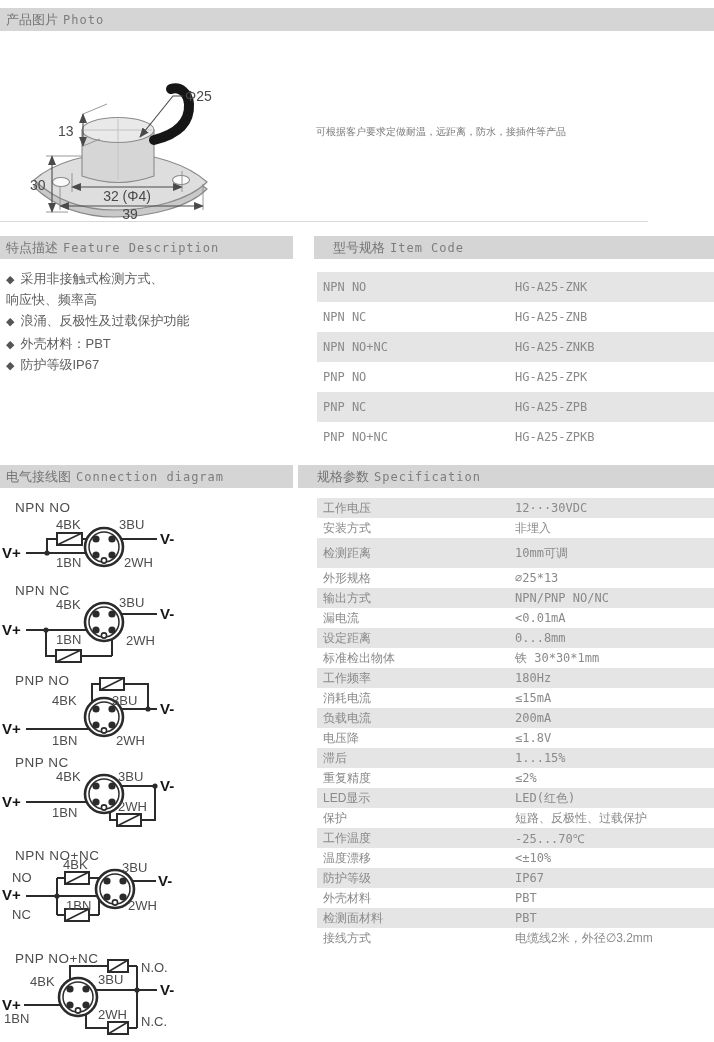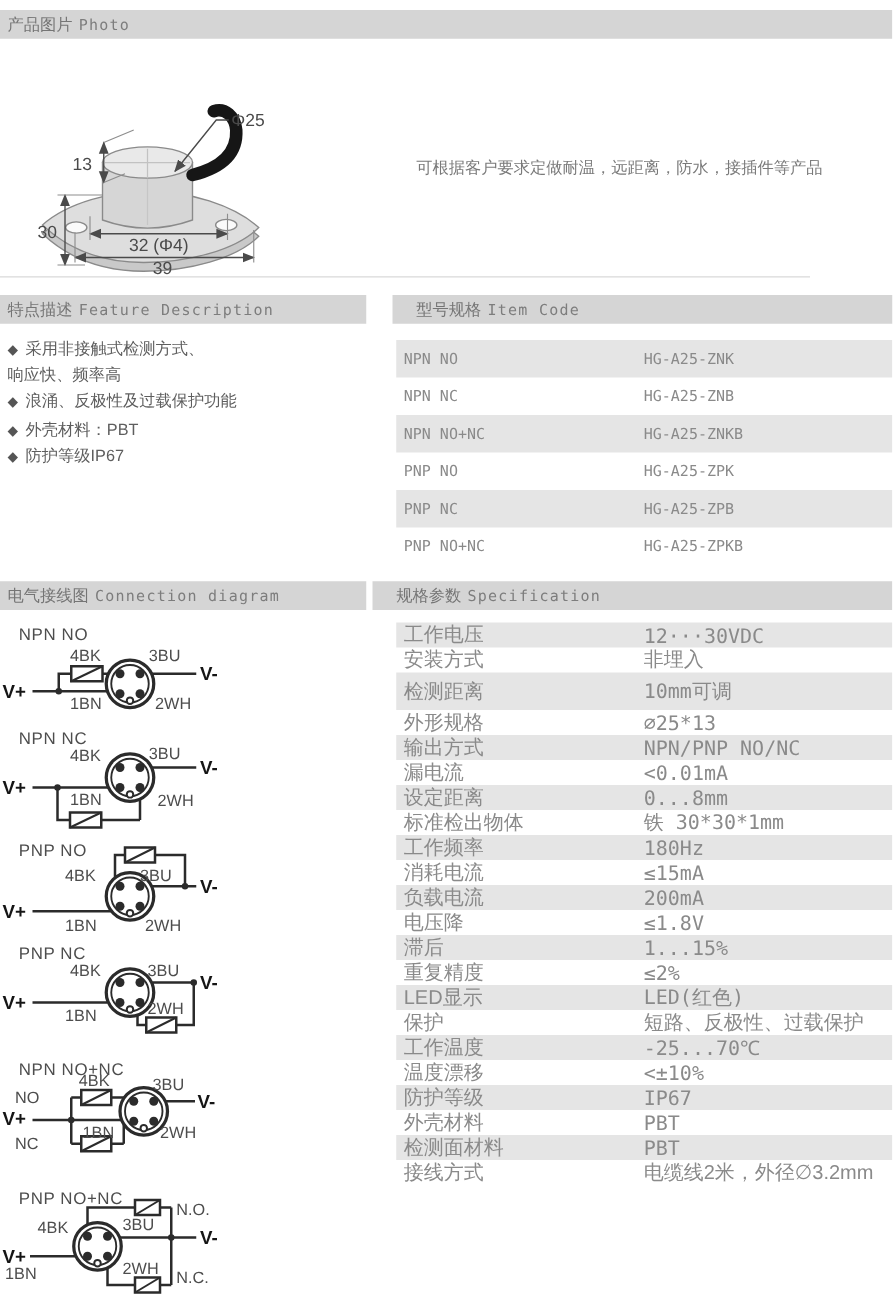--- a/index.html
+++ b/index.html
@@ -2,27 +2,27 @@
 <html><head>
 <meta charset="utf-8">
 <style>
   html,body{margin:0;padding:0;background:#fff;}
   .page{position:relative;width:714px;height:1042px;background:#fff;overflow:hidden;
         font-family:"Liberation Sans","DejaVu Sans",sans-serif;color:#5e5e5e;}
   .hbar{position:absolute;height:23px;background:#d5d5d5;color:#757575;font-size:13px;
         line-height:23px;padding-left:6px;box-sizing:border-box;white-space:nowrap;}
   .hbar .en{font-family:"DejaVu Sans Mono","Liberation Mono",monospace;font-size:12px;
         letter-spacing:1px;margin-left:5px;color:#7d7d7d;text-align:center;}
-  .note{position:absolute;left:333px;top:125px;font-size:13px;color:#7a7a7a;}
+  .note{position:absolute;left:316px;top:125px;font-size:10px;color:#7a7a7a;}
   .features{position:absolute;left:6px;top:268px;font-size:13px;color:#5e5e5e;}
   .feature-line{height:21px;line-height:21px;white-space:nowrap;}
   .feature-line .bullet{color:#555;font-size:11px;margin-right:6px;}
   .itable{position:absolute;left:317px;top:272px;width:397px;font-size:12px;color:#8a8a8a;}
   .itable .row{display:flex;height:30px;align-items:center;}
-  .stable{position:absolute;left:317px;top:498px;width:397px;font-size:16px;color:#8a8a8a;}
+  .stable{position:absolute;left:317px;top:498px;width:397px;font-size:12px;color:#8a8a8a;}
   .stable .row{display:flex;height:20px;align-items:center;}
   .stable .row.tall{height:30px;}
   .row.shaded{background:#e5e5e5;}
   .cell-l{width:198px;padding-left:6px;box-sizing:border-box;white-space:nowrap;}
   .cell-v{flex:1;white-space:nowrap;}
   .mono{font-family:"DejaVu Sans Mono","Liberation Mono",monospace;}
   .divider{position:absolute;height:1px;background:#d9d9d9;}
   svg{position:absolute;overflow:visible;}
   .wire{stroke:#2b2b2b;stroke-width:2;fill:none;}
   .loadbox{fill:#fff;stroke:#2b2b2b;stroke-width:2;}

